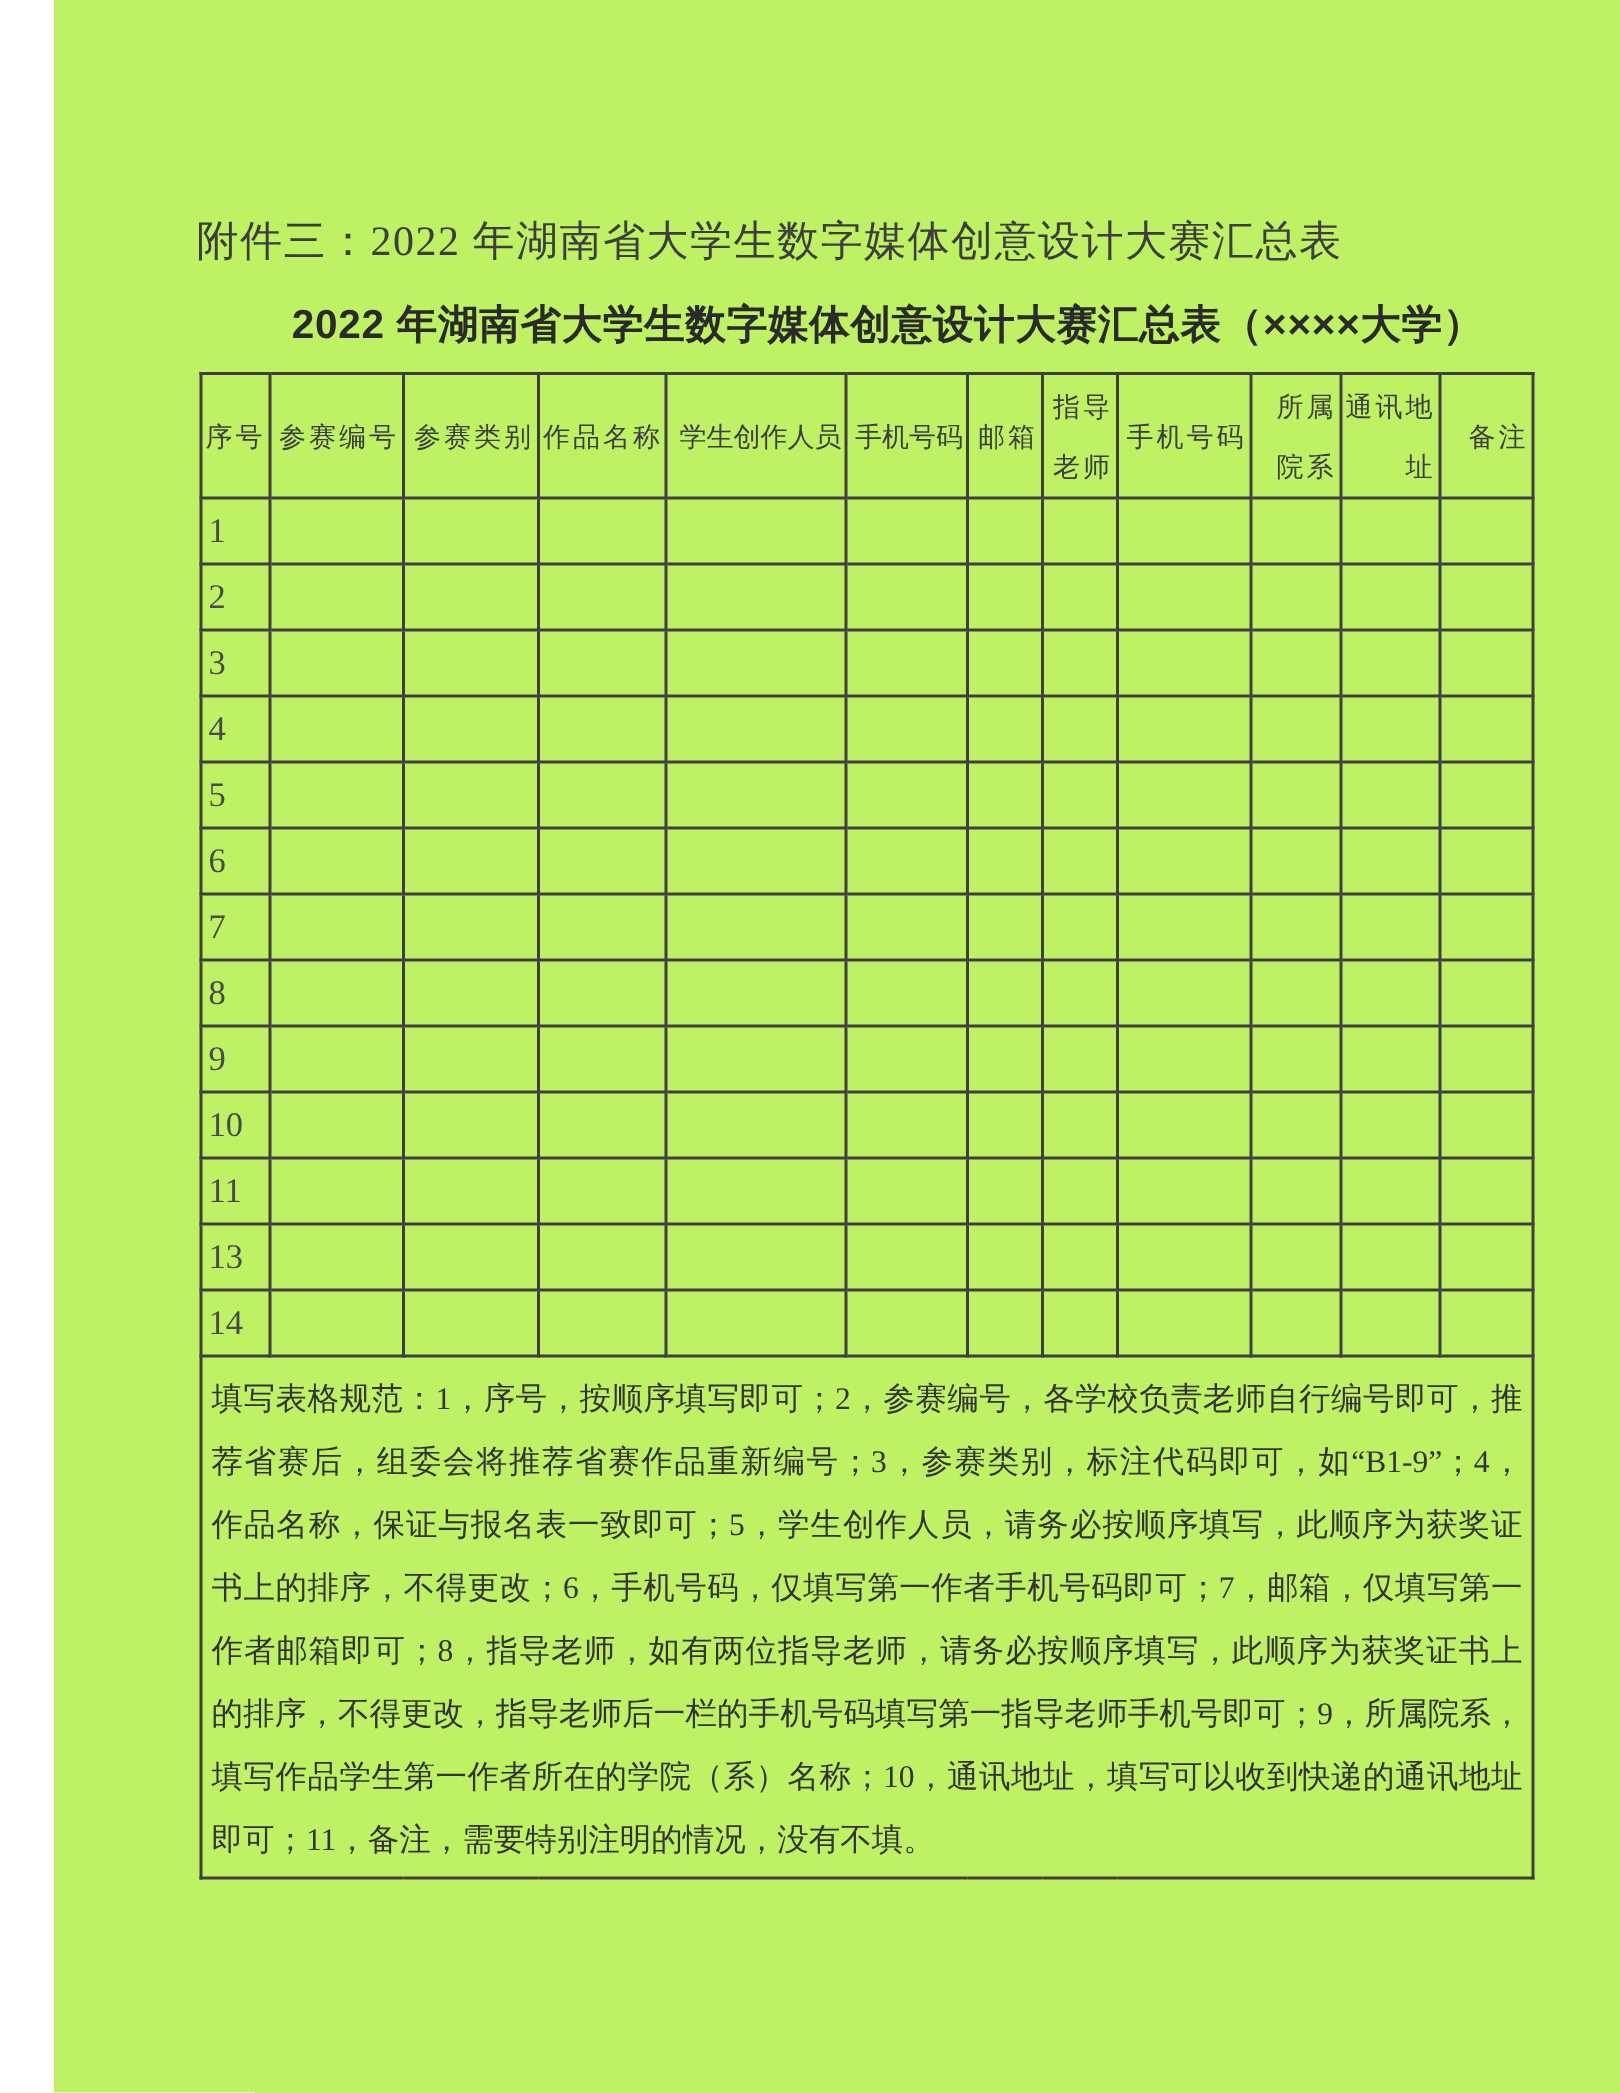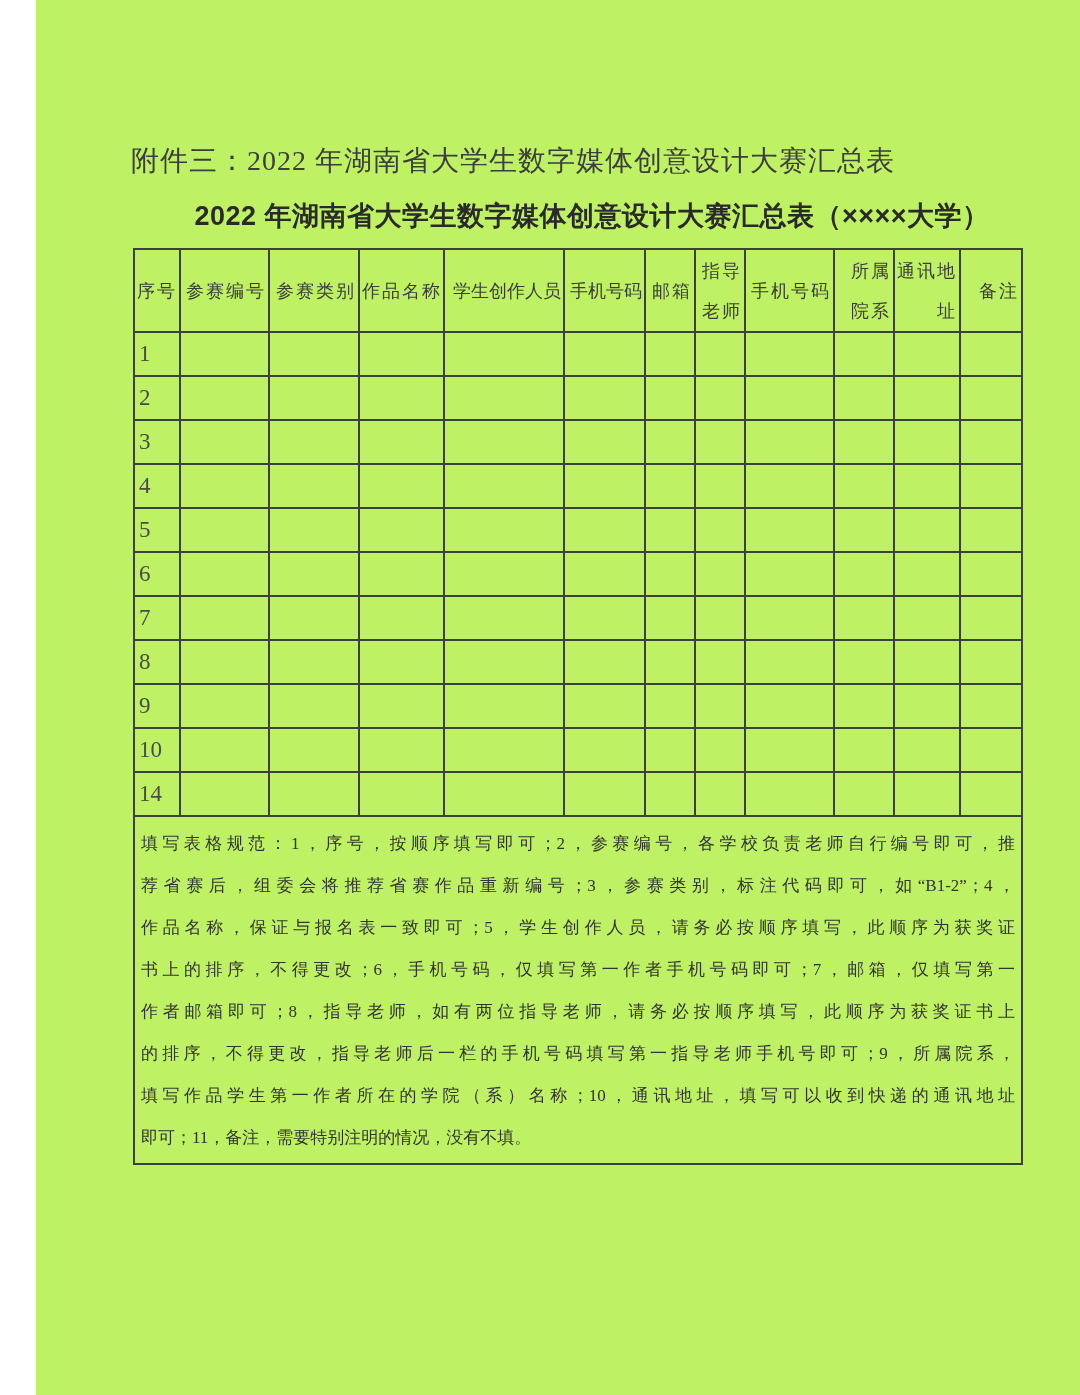--- a/index.html
+++ b/index.html
@@ -79,21 +79,21 @@
     color: #4a4a4a;
     text-align: left;
     padding-left: 4px;
   }
   table.summary td.notes {
     padding: 6px 6px 4px 6px;
     vertical-align: top;
     height: auto;
   }
   .notes-line {
-    font-size: 17px;
+    font-size: 21px;
     line-height: 42px;
     color: #333333;
     text-align: justify;
     text-align-last: justify;
     white-space: nowrap;
     overflow: visible;
   }
   .notes-line:last-child {
     text-align-last: left;
   }
@@ -273,37 +273,65 @@
           <td></td>
           <td></td>
           <td></td>
           <td></td>
           <td></td>
           <td></td>
           <td></td>
           <td></td>
         </tr>
       <tr>
+          <td class="num">11</td>
+          <td></td>
+          <td></td>
+          <td></td>
+          <td></td>
+          <td></td>
+          <td></td>
+          <td></td>
+          <td></td>
+          <td></td>
+          <td></td>
+          <td></td>
+        </tr>
+      <tr>
+          <td class="num">13</td>
+          <td></td>
+          <td></td>
+          <td></td>
+          <td></td>
+          <td></td>
+          <td></td>
+          <td></td>
+          <td></td>
+          <td></td>
+          <td></td>
+          <td></td>
+        </tr>
+      <tr>
           <td class="num">14</td>
           <td></td>
           <td></td>
           <td></td>
           <td></td>
           <td></td>
           <td></td>
           <td></td>
           <td></td>
           <td></td>
           <td></td>
           <td></td>
         </tr>
       <tr>
         <td class="notes" colspan="12">
           <div class="notes-line">填写表格规范：1，序号，按顺序填写即可；2，参赛编号，各学校负责老师自行编号即可，推</div>
-          <div class="notes-line">荐省赛后，组委会将推荐省赛作品重新编号；3，参赛类别，标注代码即可，如“B1-2”；4，</div>
+          <div class="notes-line">荐省赛后，组委会将推荐省赛作品重新编号；3，参赛类别，标注代码即可，如“B1-9”；4，</div>
           <div class="notes-line">作品名称，保证与报名表一致即可；5，学生创作人员，请务必按顺序填写，此顺序为获奖证</div>
           <div class="notes-line">书上的排序，不得更改；6，手机号码，仅填写第一作者手机号码即可；7，邮箱，仅填写第一</div>
           <div class="notes-line">作者邮箱即可；8，指导老师，如有两位指导老师，请务必按顺序填写，此顺序为获奖证书上</div>
           <div class="notes-line">的排序，不得更改，指导老师后一栏的手机号码填写第一指导老师手机号即可；9，所属院系，</div>
           <div class="notes-line">填写作品学生第一作者所在的学院（系）名称；10，通讯地址，填写可以收到快递的通讯地址</div>
           <div class="notes-line">即可；11，备注，需要特别注明的情况，没有不填。</div>
         </td>
       </tr>
     </tbody>
   </table>

